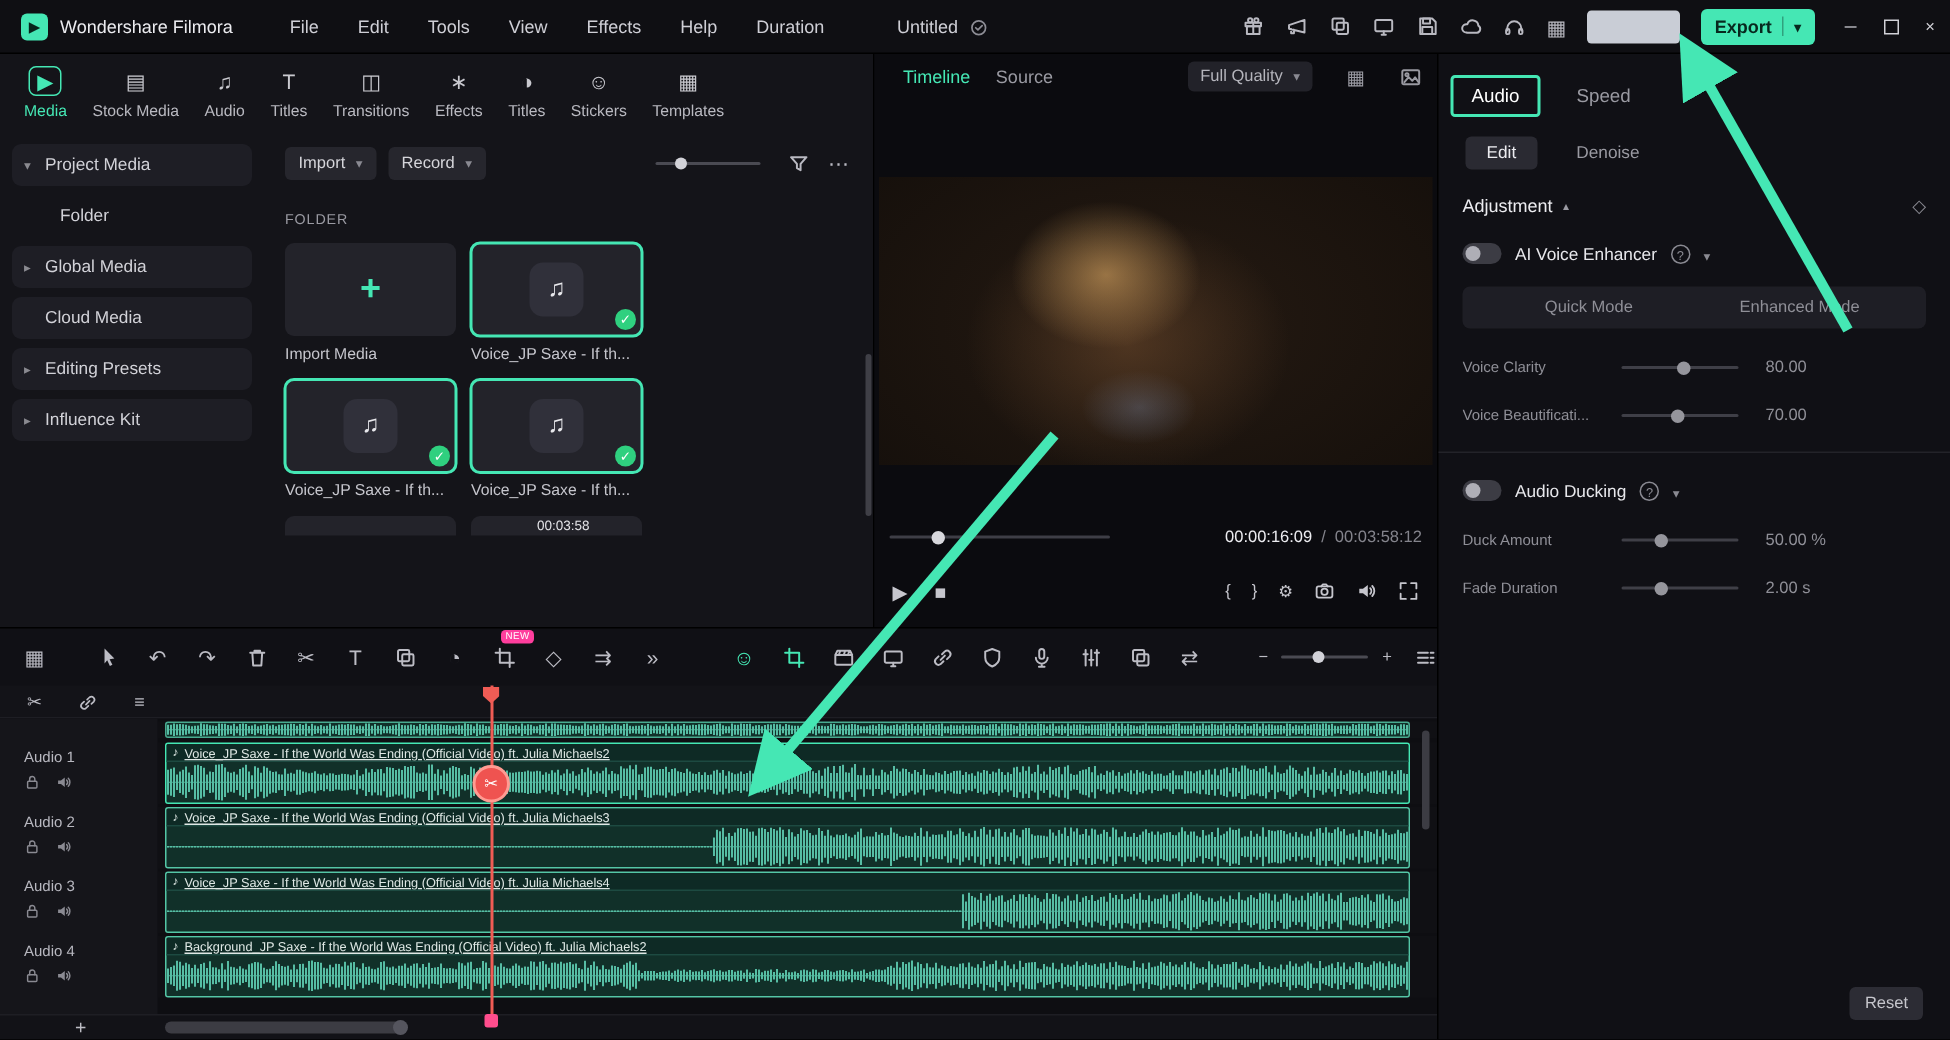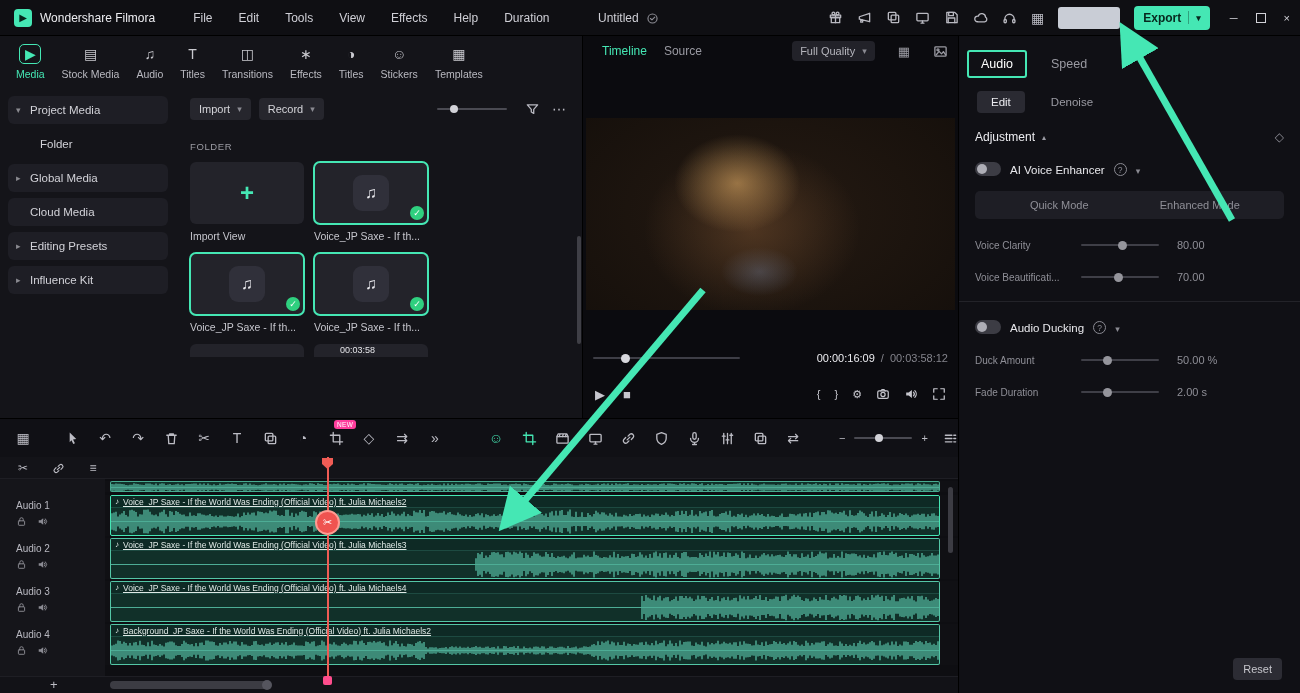--- a/index.html
+++ b/index.html
@@ -57,21 +57,21 @@
   .search input::placeholder{color:#84848c}
   .seclabel{margin:13px 0 10px;font-size:9.5px;letter-spacing:.6px;color:#9a9aa2}
   .mgrid{display:grid;grid-template-columns:repeat(2,114px);column-gap:10px;row-gap:11px}
   .tile{width:114px;height:62px;border-radius:6px;background:#23232a;position:relative;display:flex;align-items:center;justify-content:center}
   .tile.sel{outline:2px solid var(--ac);outline-offset:-1px}
   .tile .plus{color:var(--ac);font-size:24px;font-weight:bold}
   .nico{width:36px;height:36px;border-radius:9px;background:#30303a;color:#e8e8ec;font-size:16px;display:flex;align-items:center;justify-content:center}
   .chk{position:absolute;right:4px;bottom:4px;width:14px;height:14px;border-radius:50%;background:#2fd07f;color:#fff;font-size:9px;display:flex;align-items:center;justify-content:center}
   .tlabel{margin-top:6px;width:114px;font-size:10.5px;color:#c5c5cc;white-space:nowrap;overflow:hidden;text-overflow:ellipsis}
   .sliver{width:114px;height:13px;border-radius:6px 6px 0 0;background:#23232a;position:relative}
-  .sliver .dur{position:absolute;left:26px;top:1px;color:#e4e4e8;font-size:9px}
+  .sliver .dur{position:absolute;left:44px;top:1px;color:#e4e4e8;font-size:9px}
   .mscroll{position:absolute;right:1px;top:148px;width:4px;height:108px;border-radius:2px;background:#3f3f46}
 
   
   .preview{width:375px;background:#0b0b0f;position:relative}
   .phead{height:30px;display:flex;align-items:center;padding:0 10px 0 19px;gap:17px}
   .ptab{font-size:12px;color:#9a9aa2}
   .ptab.act{color:var(--ac)}
   .quality{margin-left:auto;background:#222229;border-radius:4px;padding:4px 8px;color:#b5b5bc;display:flex;gap:7px;align-items:center}
   .quality .caret{font-size:9px;color:#8a8a92}
   .pheadic{color:#9a9aa2;font-size:13px;margin-left:6px}
@@ -414,21 +414,21 @@
                     <use href="#ic-funnel"></use>
                   </svg>
                 <span class="dots">⋯</span>
               </div>
               <div class="seclabel">FOLDER</div>
               <div class="mgrid" id="mediaGrid">
                   <div class="cell">
       <div class="tile imp">
         <span class="plus">+</span>
                     </div>
-      <div class="tlabel">Import View</div>
+      <div class="tlabel">Import Media</div>
                   </div>
                   <div class="cell">
       <div class="tile aud sel">
         <span class="nico">♫</span>
         <span class="chk">✓</span>
                     </div>
       <div class="tlabel">Voice_JP Saxe - If th...</div>
                   </div>
                   <div class="cell">
       <div class="tile aud sel">

